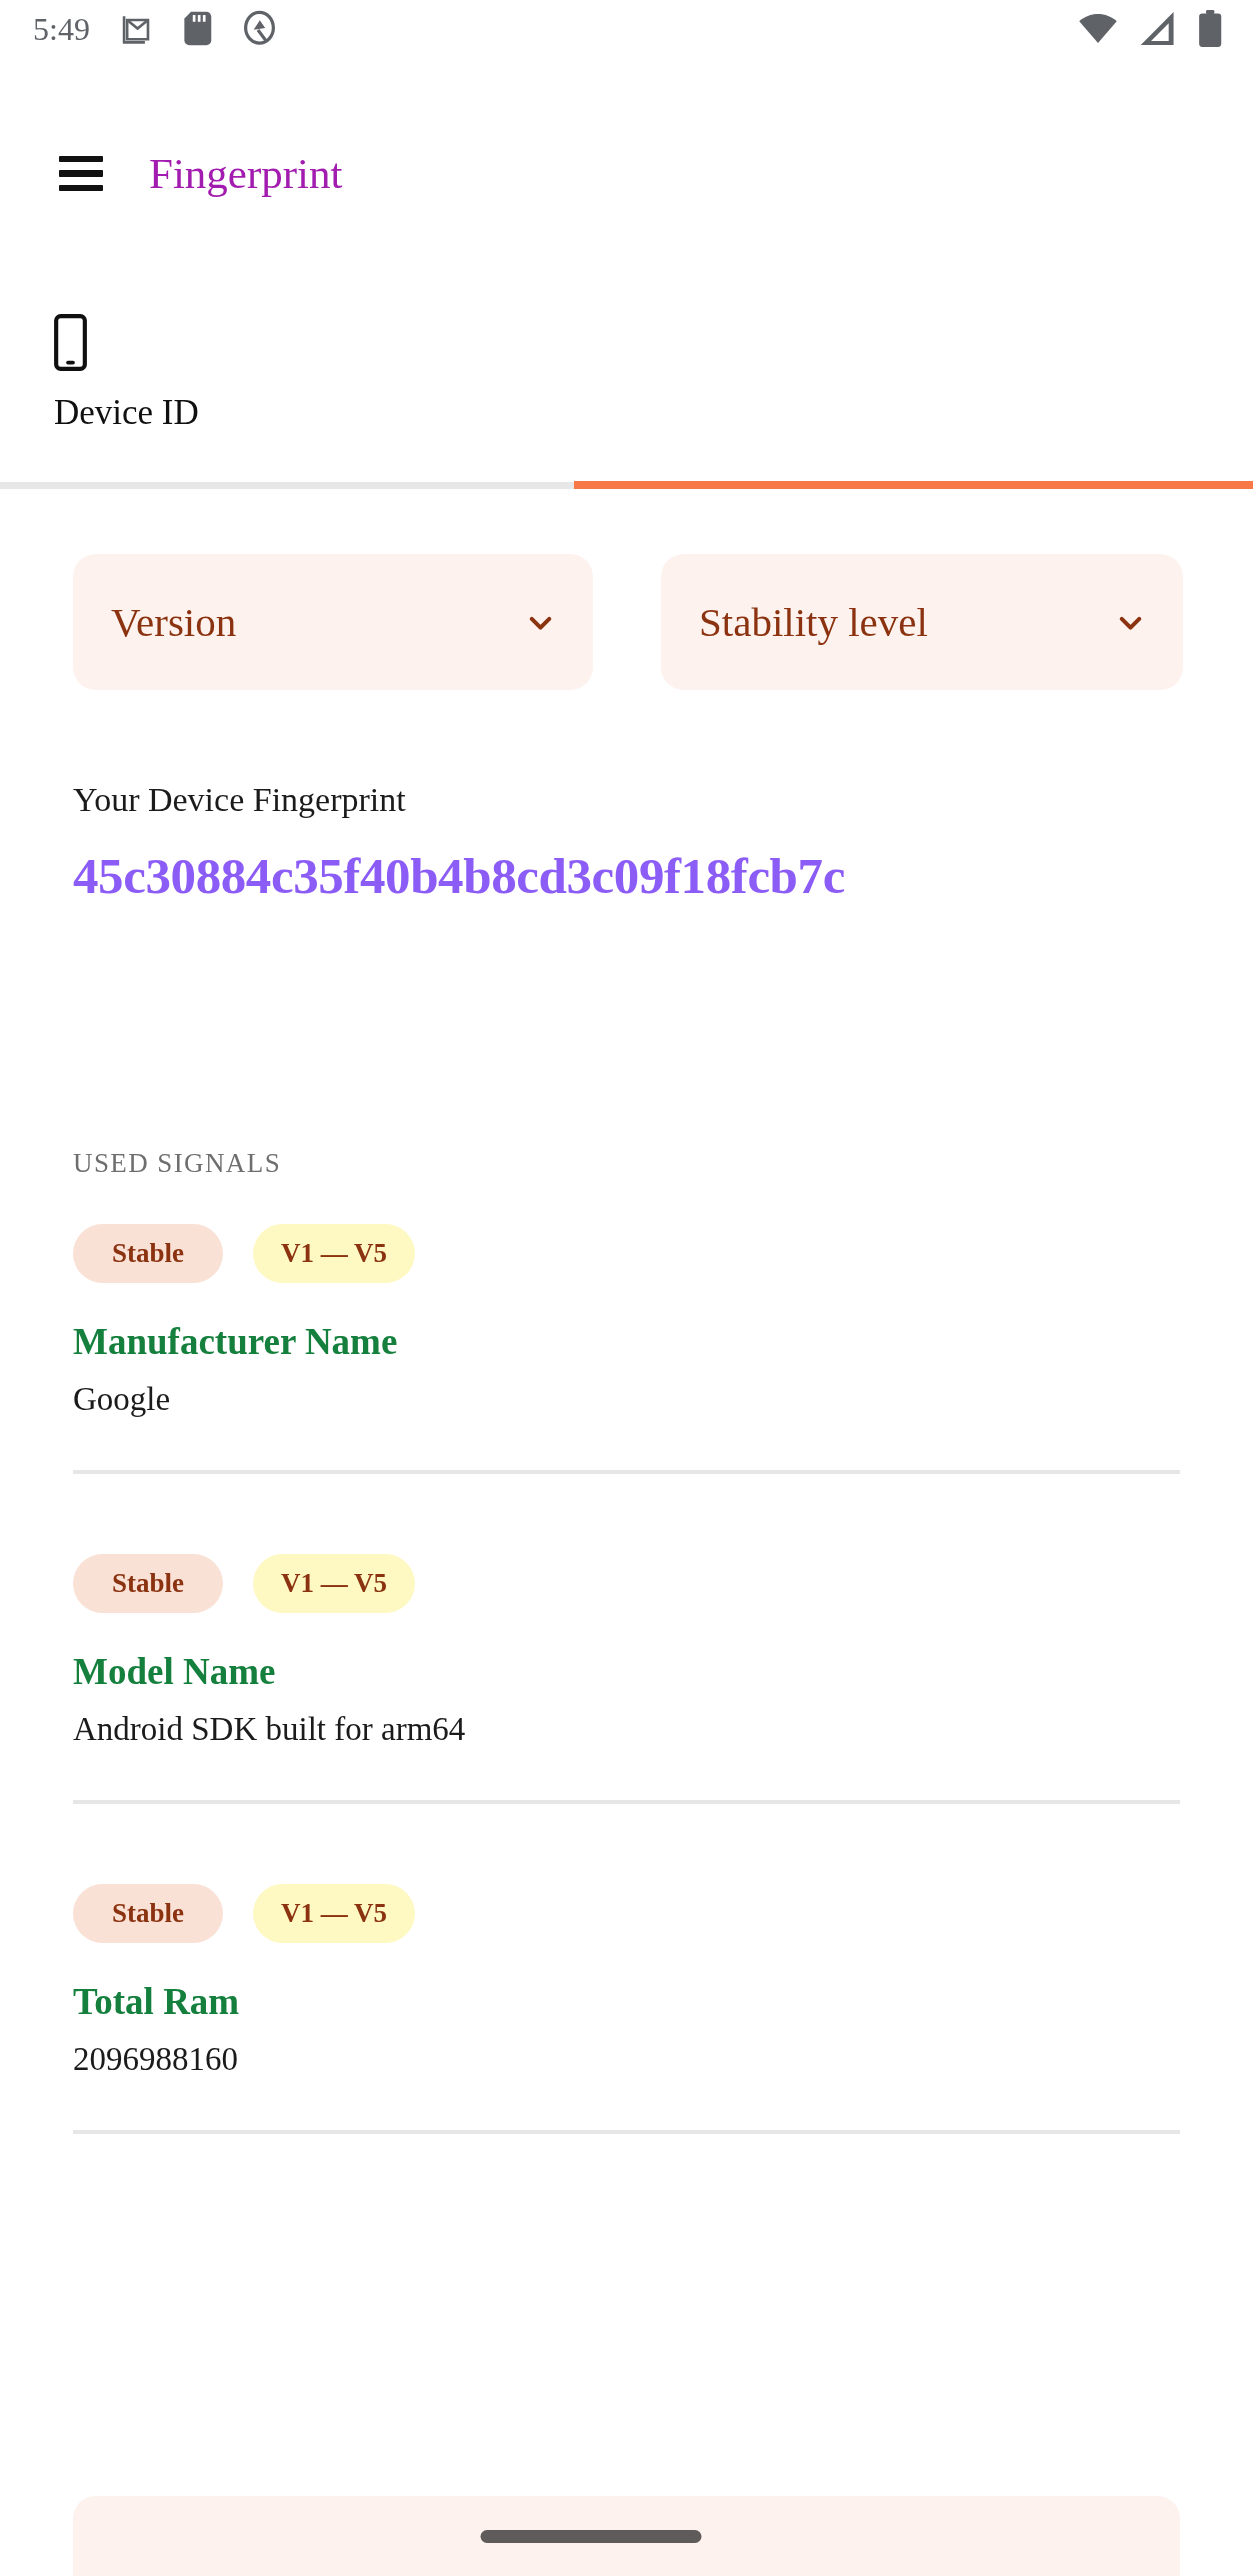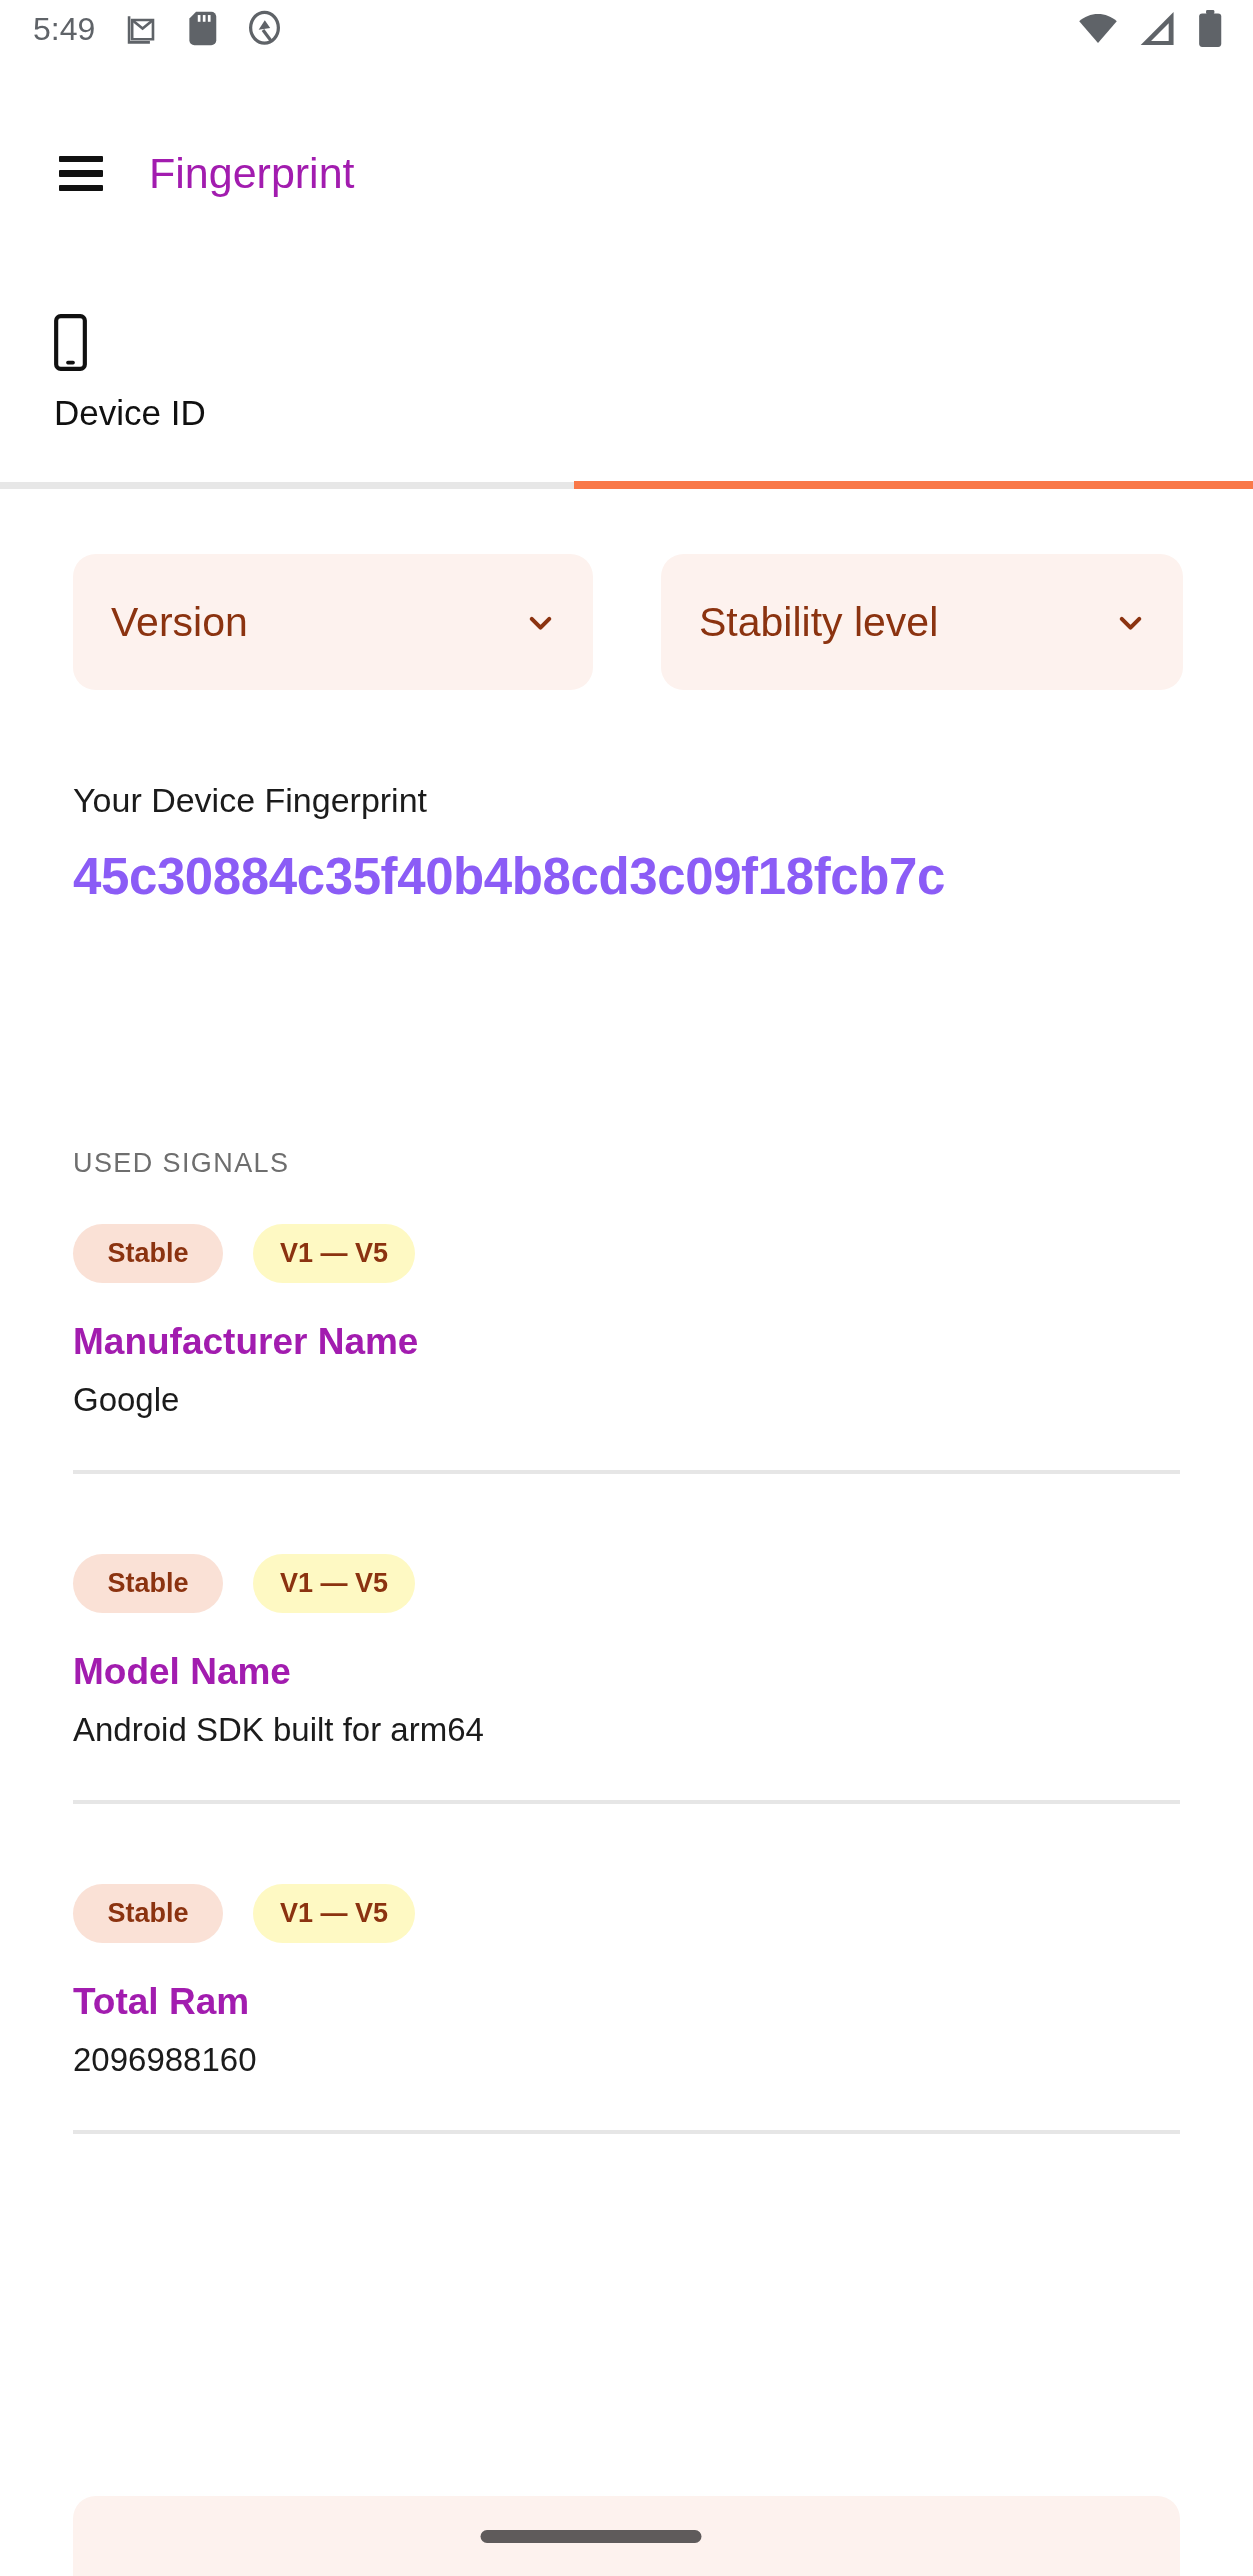--- a/index.html
+++ b/index.html
@@ -10,20 +10,21 @@
     background: #ffffff;
     font-family: "Liberation Sans", sans-serif;
     overflow: hidden;
   }
 
   #screen {
     position: relative;
     width: 1181px;
     height: 2576px;
     background: #ffffff;
+    font-family: Liberation Serif, serif;
   }
 
   
   .status-bar {
     position: absolute;
     top: 0; left: 0;
     width: 1253px;
     height: 57px;
     display: flex;
     align-items: center;
@@ -228,21 +229,21 @@
     color: #8b3310;
     white-space: nowrap;
     padding: 0 26px;
   }
   .badge.stability { background: #fae1d6; min-width: 150px; }
   .badge.version-range { background: #fef9c3; min-width: 162px; }
   .signal-name {
     margin-top: 40px;
     font-size: 37px;
     font-weight: 700;
-    color: #a21caf;
+    color: #15803d;
     line-height: 1;
   }
   .signal-value {
     margin-top: 22.6px;
     font-size: 33px;
     font-weight: 400;
     color: #1b1b1b;
     line-height: 1;
   }
   .signal-divider {

